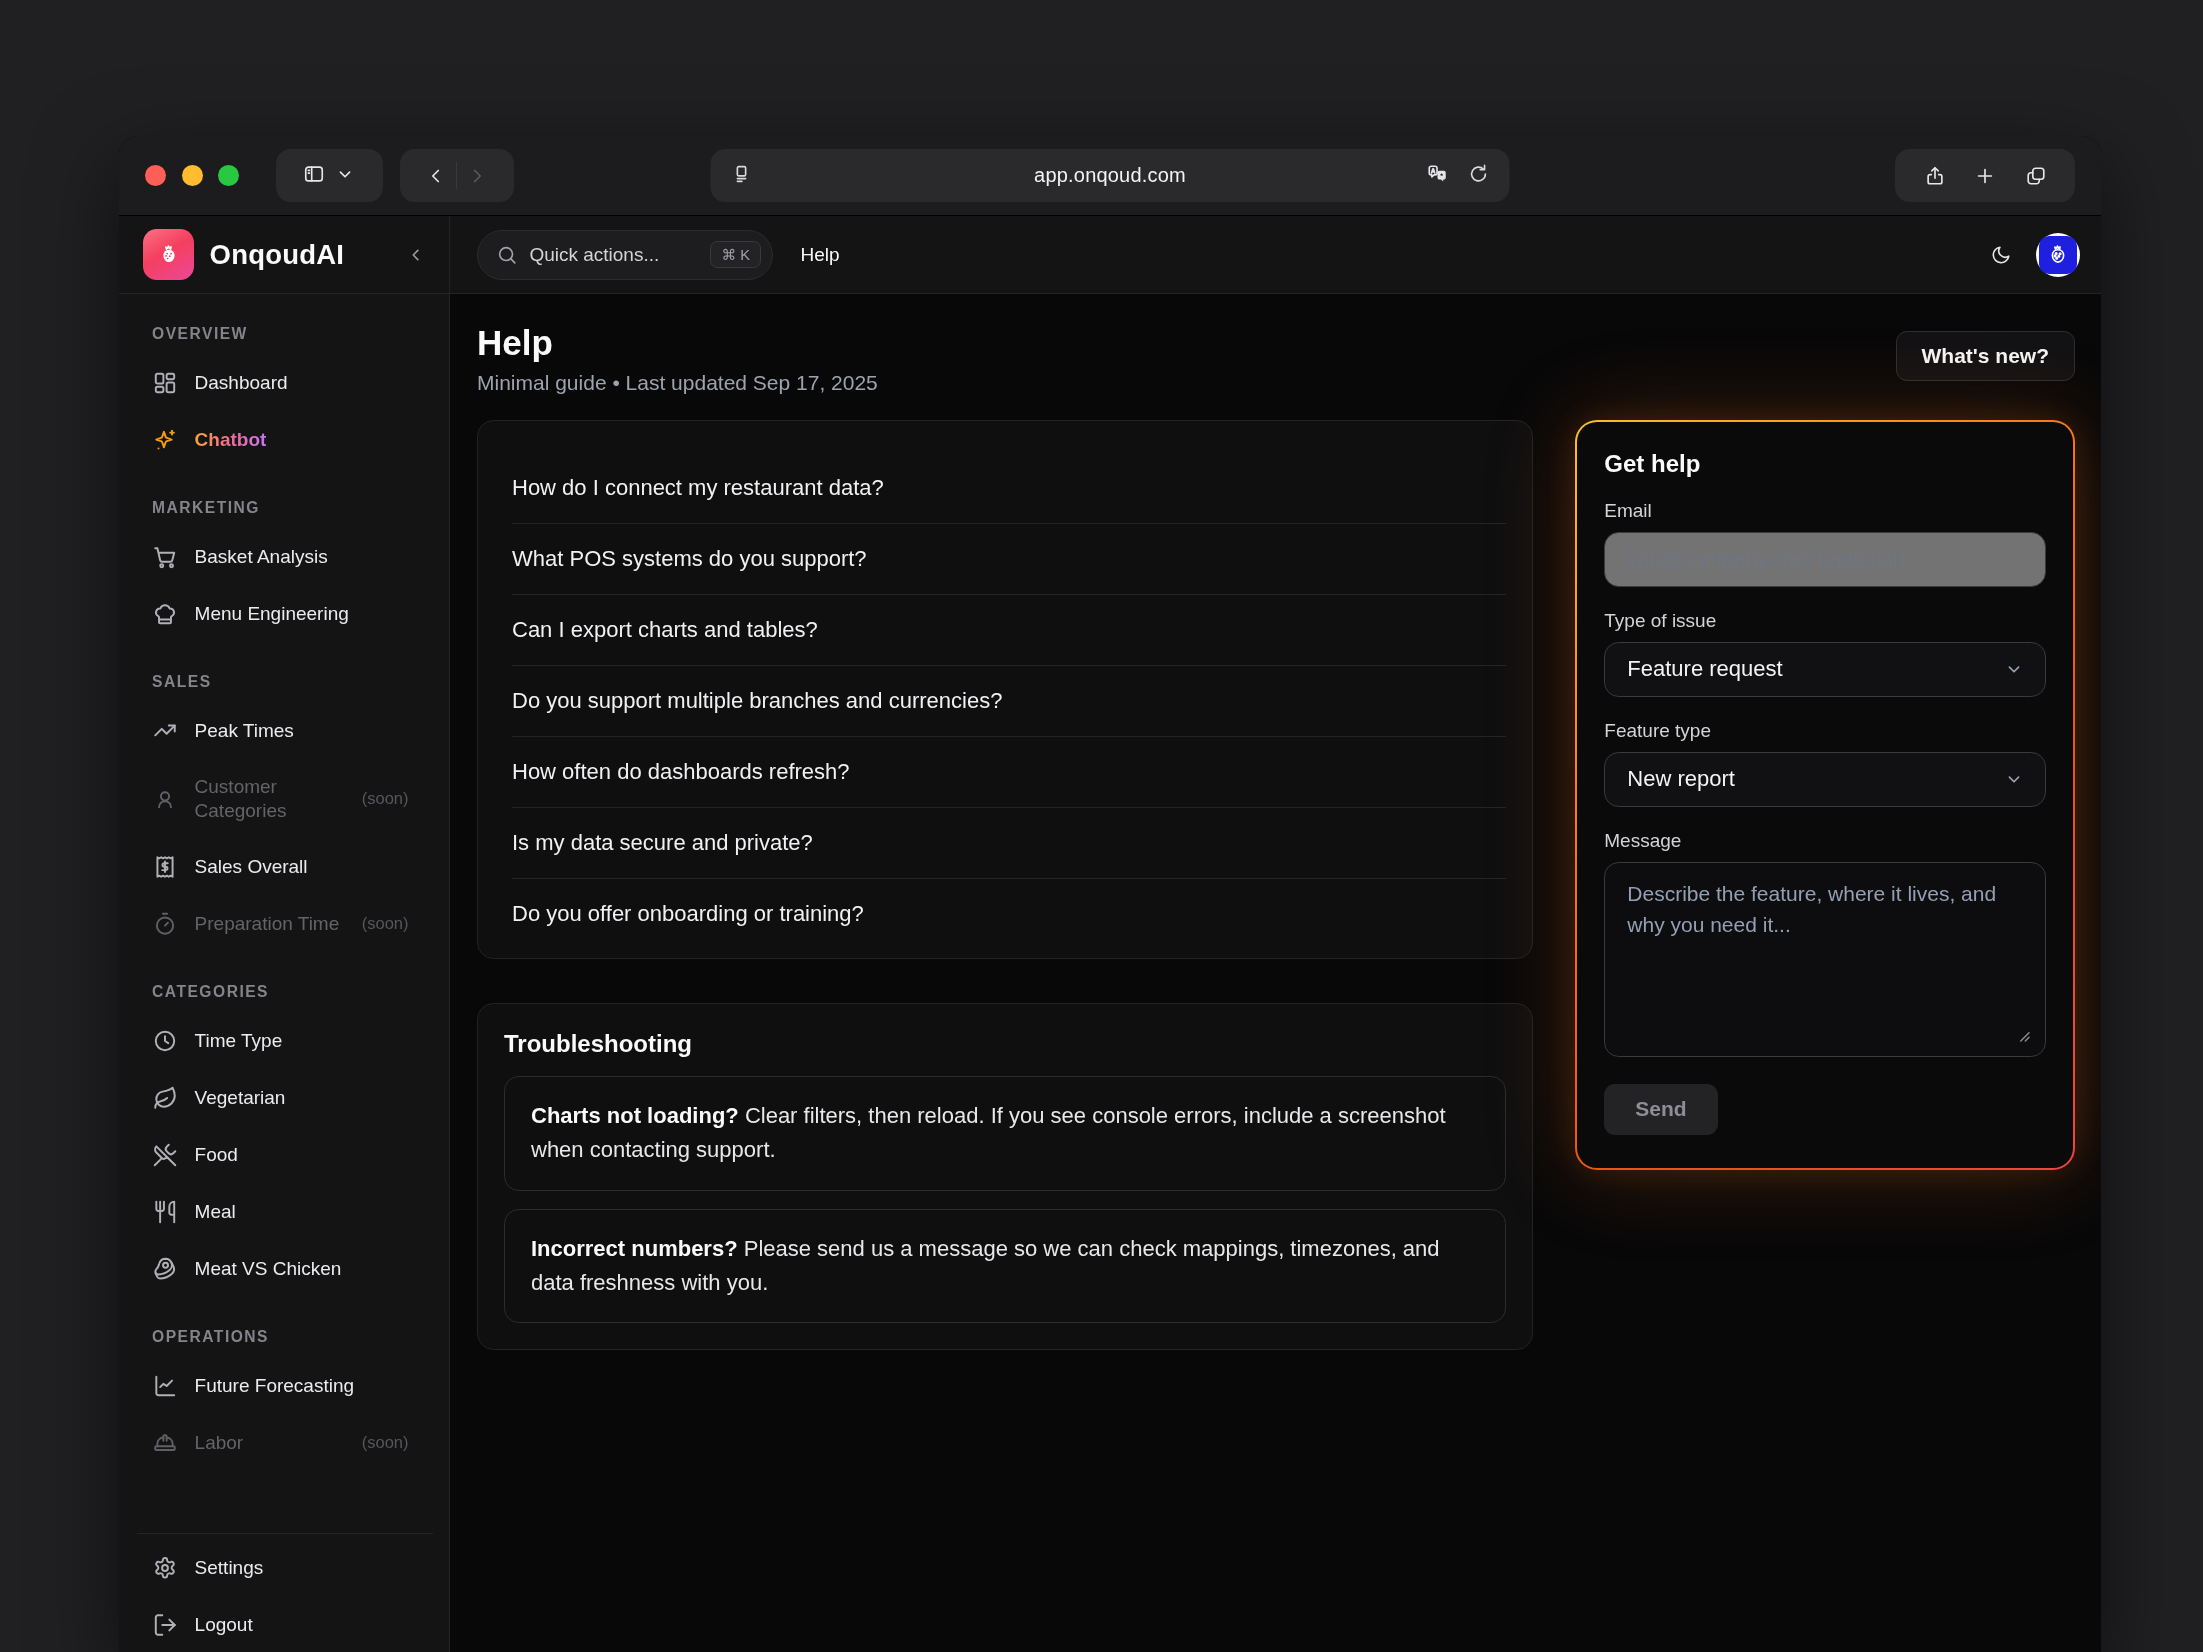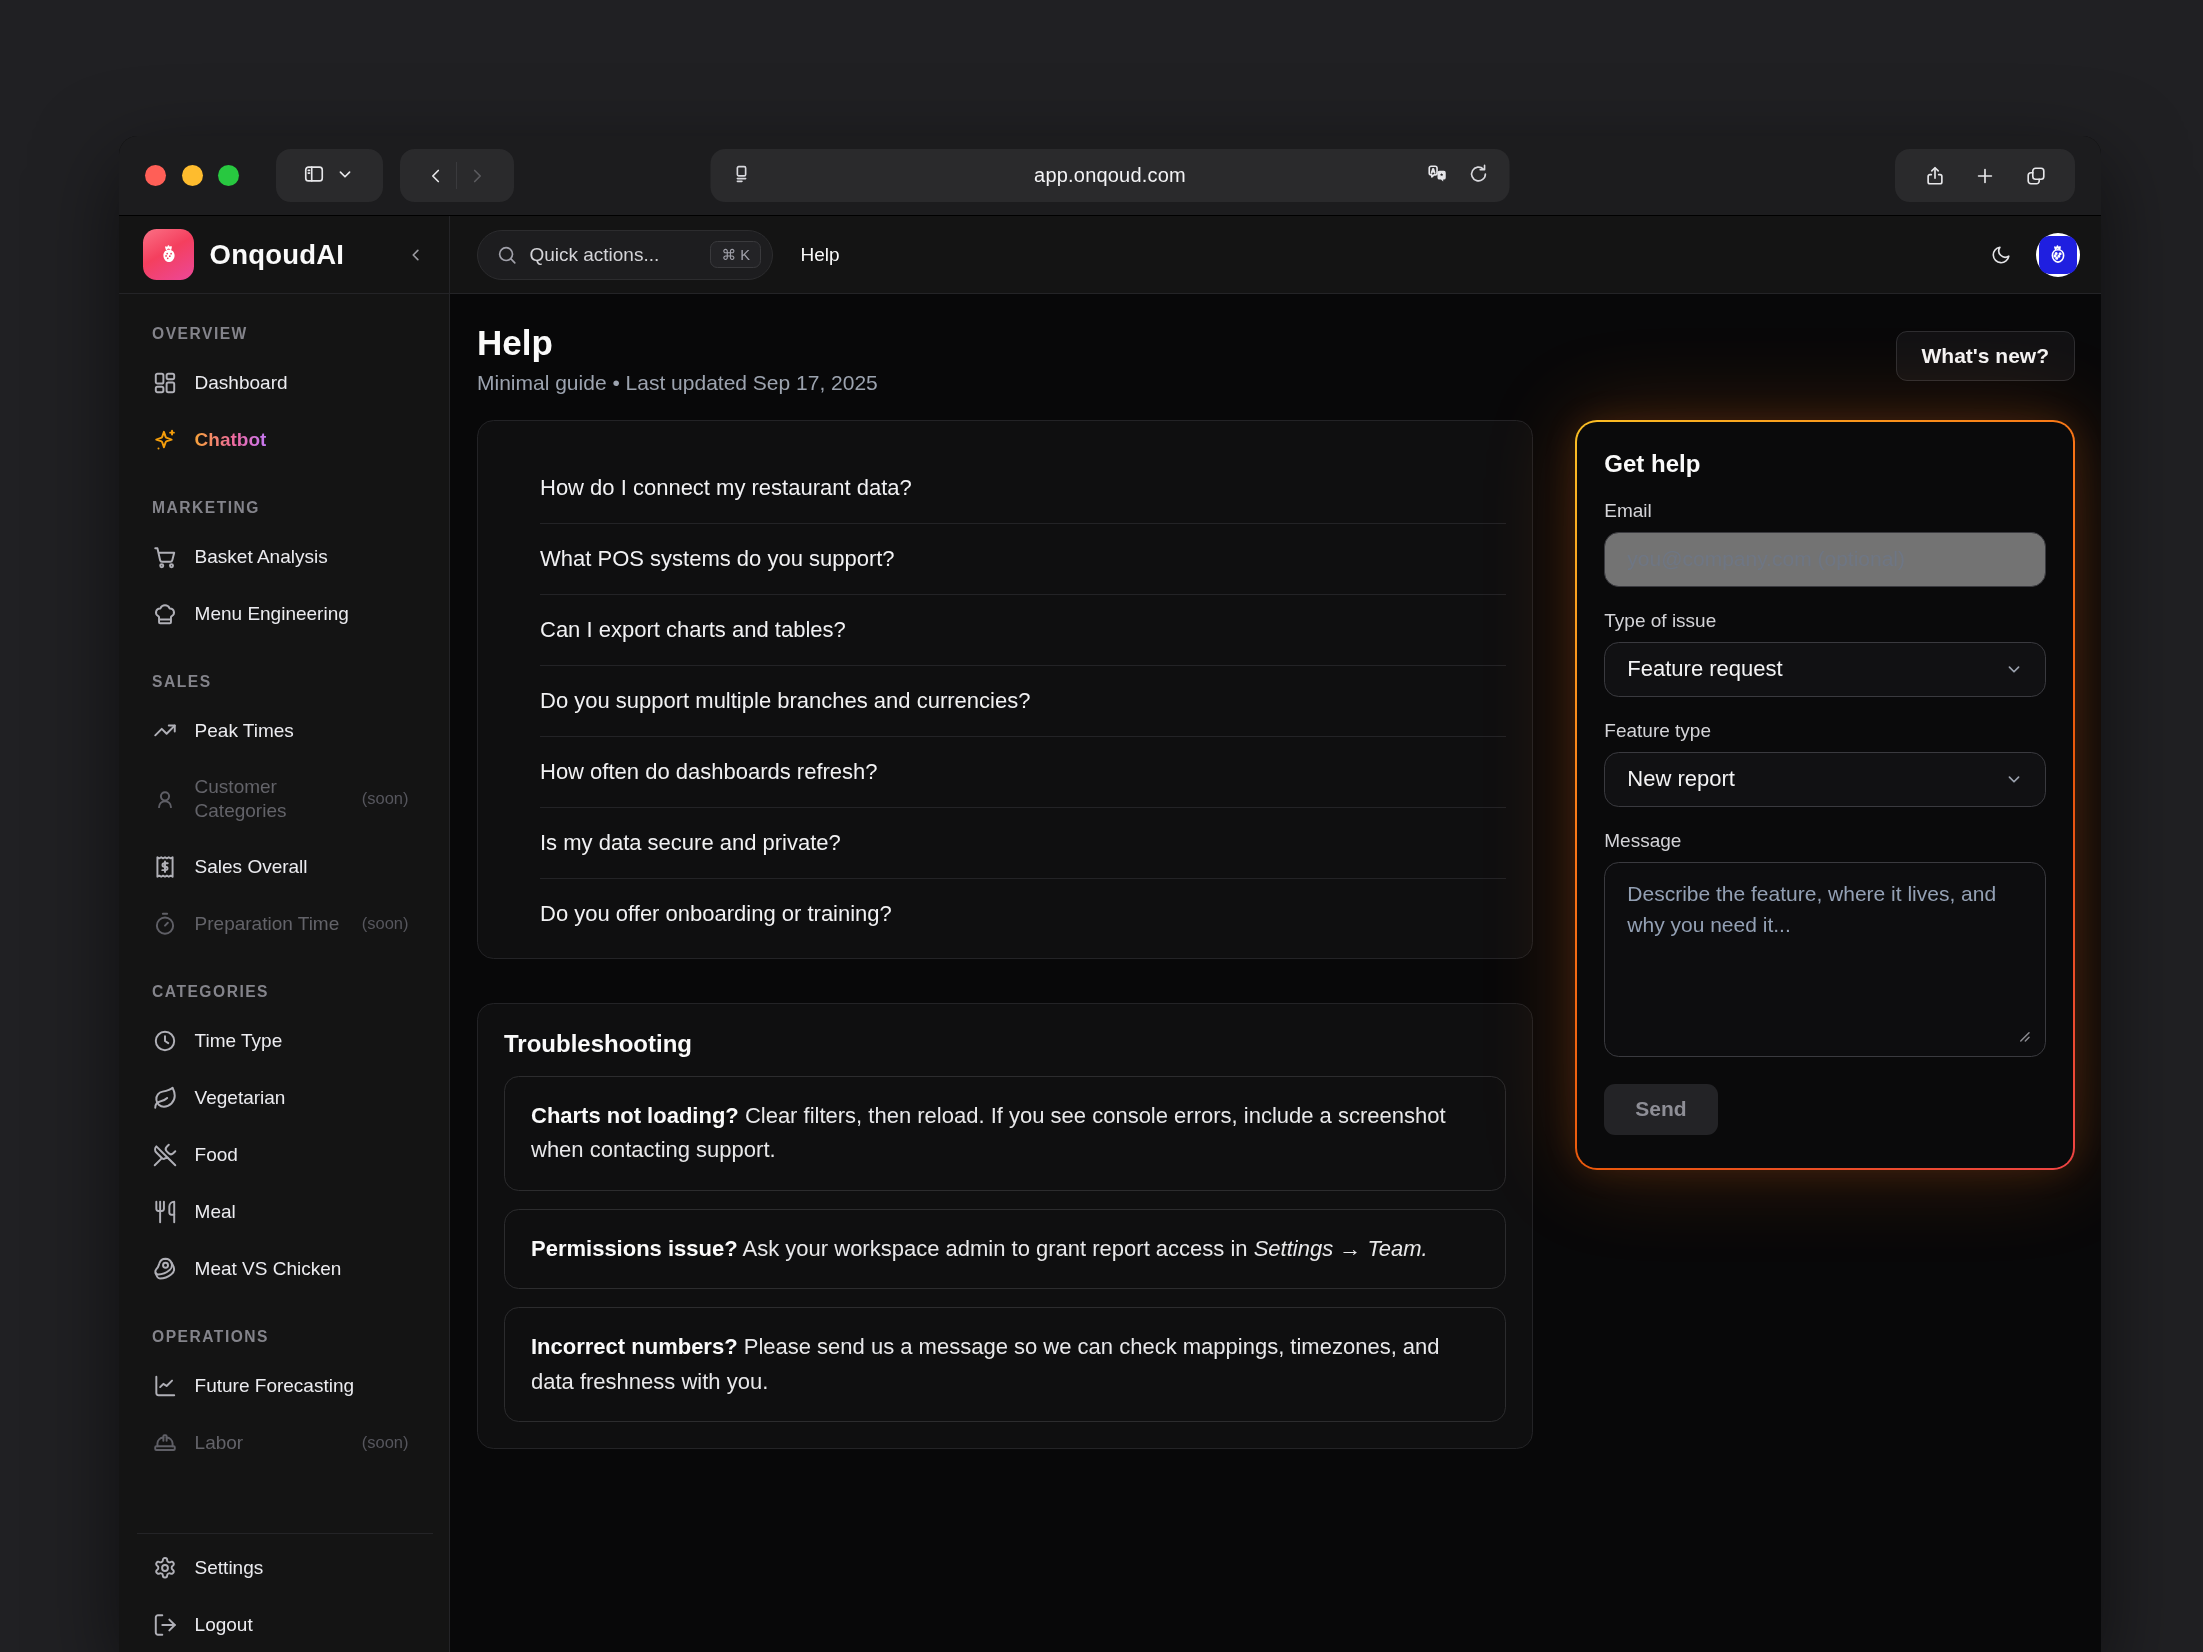--- a/index.html
+++ b/index.html
@@ -85,21 +85,21 @@
   
   .qa-card { margin-bottom:43px; }
   .qa-row { display:flex; gap:18.4px; margin-top:22px; }
   .qa-btn { flex:1; border:0.9px solid #2c2c2e; border-radius:14.7px; padding:19px 24px; background:transparent; text-align:left; cursor:pointer; font-family:inherit; }
   .qa-btn .t { display:block; font-size:22px; font-weight:600; color:#f4f4f5; }
   .qa-btn .s { display:block; margin-top:7.3px; font-size:20px; color:#8b8b92; }
 
   
   .faq-card { margin-bottom:44px; padding-bottom:9.2px; }
   .faq-list { list-style:none; margin-top:5.5px; }
-  .faq-list li { margin-left:36px; padding:22px 0; font-size:22px; color:#f1f1f3; cursor:pointer; }
+  .faq-list li { margin-left:8px; padding:22px 0; font-size:22px; color:#f1f1f3; cursor:pointer; }
   .faq-list li + li { border-top:0.9px solid #232326; }
 
   
   .ts-box { border:0.9px solid #2c2c2e; border-radius:14.7px; padding:22px 26px; margin-top:18.4px; font-size:22px; line-height:1.55; color:#e8e8ea; }
   .ts-box .lead { font-weight:700; color:#fafafa; }
   .ts-box .it { font-style:italic; }
 
   
   .gh-wrap { width:500px; flex:0 0 500px; border-radius:22px; padding:1.8px;
     background:linear-gradient(140deg,#fbbf24 0%,#f97316 38%,#ea580c 66%,#ef4444 100%);
@@ -462,21 +462,20 @@
                   <li>How often do dashboards refresh?</li>
                   <li>Is my data secure and private?</li>
                   <li>Do you offer onboarding or training?</li>
                 </ul>
             </section>
 
             <section class="card">
               <div class="card-title">Troubleshooting</div>
               <div id="ts-list">
                   <div class="ts-box"><span class="lead">Charts not loading?</span><span> Clear filters, then reload. If you see console errors, include a screenshot when contacting support.</span></div>
-                  <div class="ts-box"><span class="lead">Permissions issue?</span><span> Ask your workspace admin to grant report access in </span><span class="it">Settings → Team.</span></div>
                   <div class="ts-box"><span class="lead">Incorrect numbers?</span><span> Please send us a message so we can check mappings, timezones, and data freshness with you.</span></div>
                 </div>
             </section>
           </div>
 
           <div class="gh-wrap">
             <div class="gh">
               <div class="gh-title">Get help</div>
 
               <div class="field">

